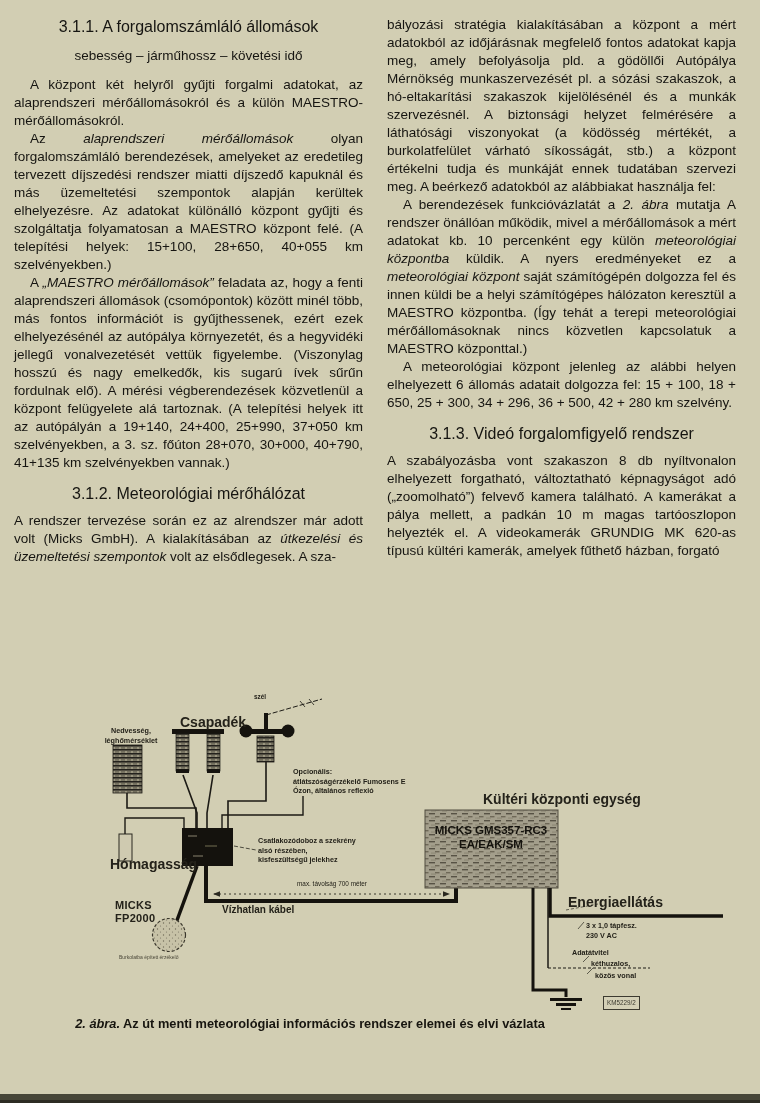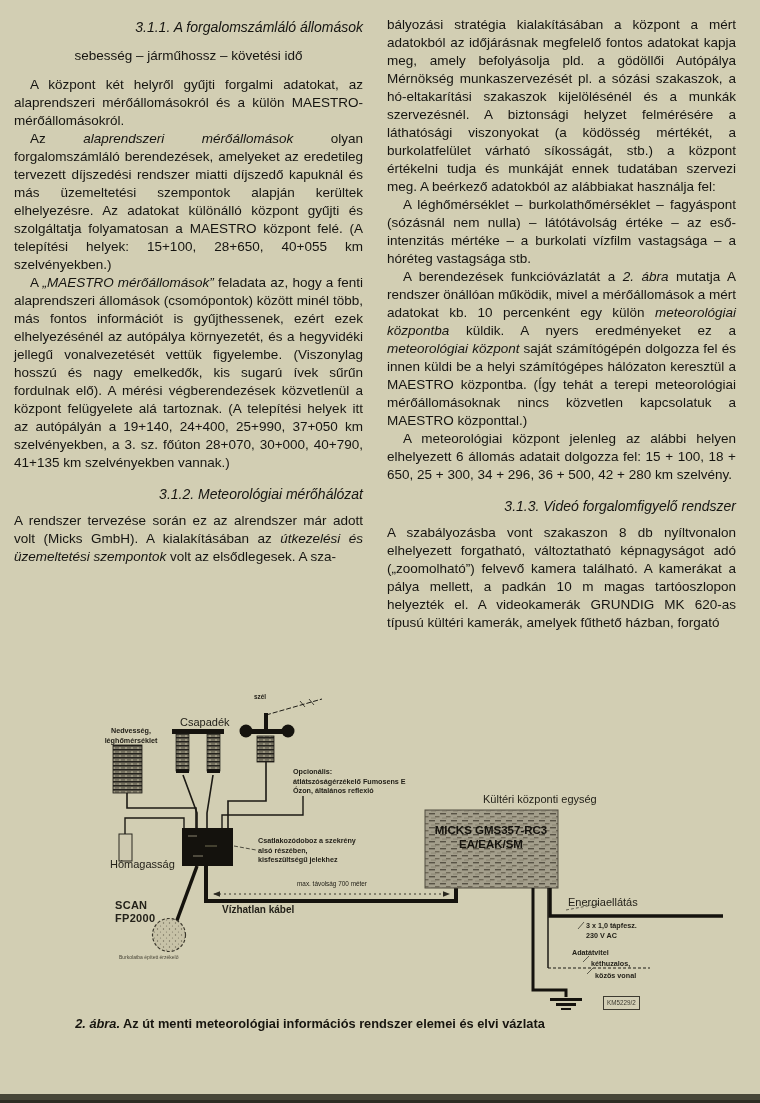--- a/index.html
+++ b/index.html
@@ -4,34 +4,34 @@
 <style>
   html,body{margin:0;padding:0;}
   body{
     width:760px;height:1103px;position:relative;overflow:hidden;
     background:#d2ceb3;color:#161511;
     font-family:"Liberation Sans", sans-serif;
     -webkit-font-smoothing:antialiased;
   }
   .cols{display:flex;gap:24px;padding:16px 12px 0 14px;height:672px;overflow:hidden;}
   .col{width:349px;font-size:13.5px;line-height:18px;text-align:justify;}
-  .hd{font-style:italic;font-size:14px;line-height:18px;text-align:right;}
+  .hd{font-size:16px;line-height:18px;text-align:center;}
   .hd1{margin:2px 0 10px 0;}
   .hd2{margin:13px 0 9px 0;}
   .p{margin:0;}
   .ind{text-indent:16px;}
   .centerline{text-align:center;margin:11px 0 11px 0;text-indent:0;}
   i{font-style:italic;}
 
   
   #diagram{position:absolute;left:0;top:693px;width:760px;height:322px;}
   #diagram svg{position:absolute;left:0;top:0;}
   .dl{position:absolute;color:#24221a;white-space:pre;}
   .lbl7{font-size:7.2px;line-height:9.5px;font-weight:700;}
-  .lbl8{font-size:11px;line-height:10px;font-weight:400;}
+  .lbl8{font-size:14px;line-height:10px;font-weight:700;}
   .lblsm{font-size:6.4px;line-height:8px;font-weight:400;}
   .lbl-bold{font-weight:700;}
   .scanlbl{font-size:11px;line-height:12.5px;font-weight:700;letter-spacing:.3px;}
   .unittext{font-size:11.5px;line-height:14px;font-weight:700;text-align:center;color:#14120d;}
   .tiny{font-size:5px;line-height:6px;color:#4a4739;}
   .stamp{font-size:6.3px;line-height:8px;border:1px solid #3c3a30;padding:2px 3px;color:#3c3a30;background:rgba(255,255,255,0.06);}
   #caption{position:absolute;top:1016px;left:0;width:620px;text-align:center;font-size:12.8px;font-weight:700;color:#17150f;}
   #caption i{font-style:italic;}
   #bottomstrip{position:absolute;left:0;bottom:0;width:760px;height:9px;background:#474638;}
   #bottomstrip .edge{position:absolute;left:0;bottom:0;width:760px;height:3px;background:#2d2c23;}
@@ -45,21 +45,20 @@
     <p class="p centerline">sebesség – járműhossz – követési idő</p>
     <p class="p ind">A központ két helyről gyűjti forgalmi adatokat, az alaprendszeri mérőállomásokról és a külön MAESTRO-mérőállomásokról.</p>
     <p class="p ind"><span>Az </span><i>alaprendszeri mérőállomások</i><span> olyan forgalomszámláló berendezések, amelyeket az eredetileg tervezett díjszedési rendszer miatti díjszedő kapuknál és más üzemeltetési szempontok alapján kerültek elhelyezésre. Az adatokat különálló központ gyűjti és szolgáltatja folyamatosan a MAESTRO központ felé. (A telepítési helyek: 15+100, 28+650, 40+055 km szelvényekben.)</span></p>
     <p class="p ind"><span>A </span><i>„MAESTRO mérőállomások”</i><span> feladata az, hogy a fenti alaprendszeri állomások (csomópontok) között minél több, más fontos információt is gyűjthessenek, ezért ezek elhelyezésénél az autópálya környezetét, és a hegyvidéki jellegű vonalvezetését vettük figyelembe. (Viszonylag hosszú és nagy emelkedők, kis sugarú ívek sűrűn fordulnak elő). A mérési végberendezések közvetlenül a központ felügyelete alá tartoznak. (A telepítési helyek itt az autópályán a 19+140, 24+400, 25+990, 37+050 km szelvényekben, a 3. sz. főúton 28+070, 30+000, 40+790, 41+135 km szelvényekben vannak.)</span></p>
     <div class="hd hd2">3.1.2. Meteorológiai mérőhálózat</div>
     <p class="p"><span>A rendszer tervezése során ez az alrendszer már adott volt (Micks GmbH). A kialakításában az </span><i>útkezelési és üzemeltetési szempontok</i><span> volt az elsődlegesek. A sza-</span></p>
   </div>
 
   <div class="col">
     <p class="p">bályozási stratégia kialakításában a központ a mért adatokból az időjárásnak megfelelő fontos adatokat kapja meg, amely befolyásolja pld. a gödöllői Autópálya Mérnökség munkaszervezését pl. a sózási szakaszok, a hó-eltakarítási szakaszok kijelölésénél és a munkák szervezésnél. A biztonsági helyzet felmérésére a láthatósági viszonyokat (a ködösség mértékét, a burkolatfelület várható síkosságát, stb.) a központ értékelni tudja és munkáját ennek tudatában szervezi meg. A beérkező adatokból az alábbiakat használja fel:</p>
-    <p class="p ind">A léghőmérséklet – burkolathőmérséklet – fagyáspont (sózásnál nem nulla) – látótávolság értéke – az eső-intenzitás mértéke – a burkolati vízfilm vastagsága – a hóréteg vastagsága stb.</p>
     <p class="p ind"><span>A berendezések funkcióvázlatát a </span><i>2. ábra</i><span> mutatja A rendszer önállóan működik, mivel a mérőállomások a  mért adatokat kb. 10 percenként egy külön </span><i>meteorológiai központba</i><span> küldik. A nyers eredményeket ez a </span><i>meteorológiai központ</i><span> saját számítógépén dolgozza fel és innen küldi be a helyi számítógépes hálózaton keresztül a MAESTRO központba. (Így tehát a terepi meteorológiai mérőállomásoknak nincs közvetlen kapcsolatuk a MAESTRO központtal.)</span></p>
     <p class="p ind">A meteorológiai központ jelenleg az alábbi helyen elhelyezett 6 állomás adatait dolgozza fel: 15 + 100, 18 + 650, 25 + 300, 34 + 296, 36 + 500, 42 + 280 km szelvény.</p>
     <div class="hd hd2">3.1.3. Videó forgalomfigyelő rendszer</div>
     <p class="p">A szabályozásba vont szakaszon 8 db nyíltvonalon elhelyezett forgatható, változtatható képnagyságot adó („zoomolható”) felvevő kamera található. A kamerákat a pálya mellett, a padkán 10 m magas tartóoszlopon helyezték el. A videokamerák GRUNDIG MK 620-as típusú kültéri kamerák, amelyek fűthető házban, forgató</p>
   </div>
 </div>
 
 <div id="diagram">
   <svg width="760" height="322" viewBox="0 0 760 322">
     <defs>
@@ -161,21 +160,21 @@
       <rect x="561" y="315" width="10" height="2" fill="#15130e"></rect>
     </g>
   </svg>
 
   <div class="dl lbl7" style="left:96px;top:33px;text-align:center;width:70px;"><span>Nedvesség,</span><br><span>léghőmérséklet</span></div>
   <div class="dl lbl8" style="left:180px;top:24px;">Csapadék</div>
   <div class="dl lblsm lbl-bold" style="left:254px;top:0px;">szél</div>
   <div class="dl lbl7" style="left:293px;top:74px;"><span>Opcionális:</span><br><span>átlátszóságérzékelő Fumosens E</span><br><span>Ózon, általános reflexió</span></div>
   <div class="dl lbl8" style="left:110px;top:166px;">Hómagasság</div>
   <div class="dl lbl7" style="left:258px;top:143px;"><span>Csatlakozódoboz a szekrény</span><br><span>alsó részében,</span><br><span>kisfeszültségű jelekhez</span></div>
-  <div class="dl scanlbl" style="left:115px;top:206px;"><span>SCAN</span><br><span>FP2000</span></div>
+  <div class="dl scanlbl" style="left:115px;top:206px;"><span>MICKS</span><br><span>FP2000</span></div>
   <div class="dl tiny" style="left:119px;top:261px;">Burkolatba épített érzékelő</div>
   <div class="dl lblsm" style="left:297px;top:187px;">max. távolság 700 méter</div>
   <div class="dl" style="left:222px;top:211px;font-size:10px;font-weight:700;">Vízhatlan kábel</div>
   <div class="dl lbl8" style="left:450px;top:101px;padding-left:33px;">Kültéri központi egység</div>
   <div class="dl unittext" style="left:425px;top:130px;width:132px;"><span>MICKS GMS357-RC3</span><br><span>EA/EAK/SM</span></div>
   <div class="dl lbl8" style="left:568px;top:204px;">Energiaellátás</div>
   <div class="dl lbl7" style="left:586px;top:228px;font-weight:700;"><span>3 x 1,0 tápfesz.</span><br><span>230 V AC</span></div>
   <div class="dl lbl7" style="left:572px;top:255px;font-weight:600;">Adatátvitel</div>
   <div class="dl lbl7" style="left:591px;top:266px;">kéthuzalos,</div>
   <div class="dl lbl7" style="left:595px;top:278px;">közös vonal</div>

